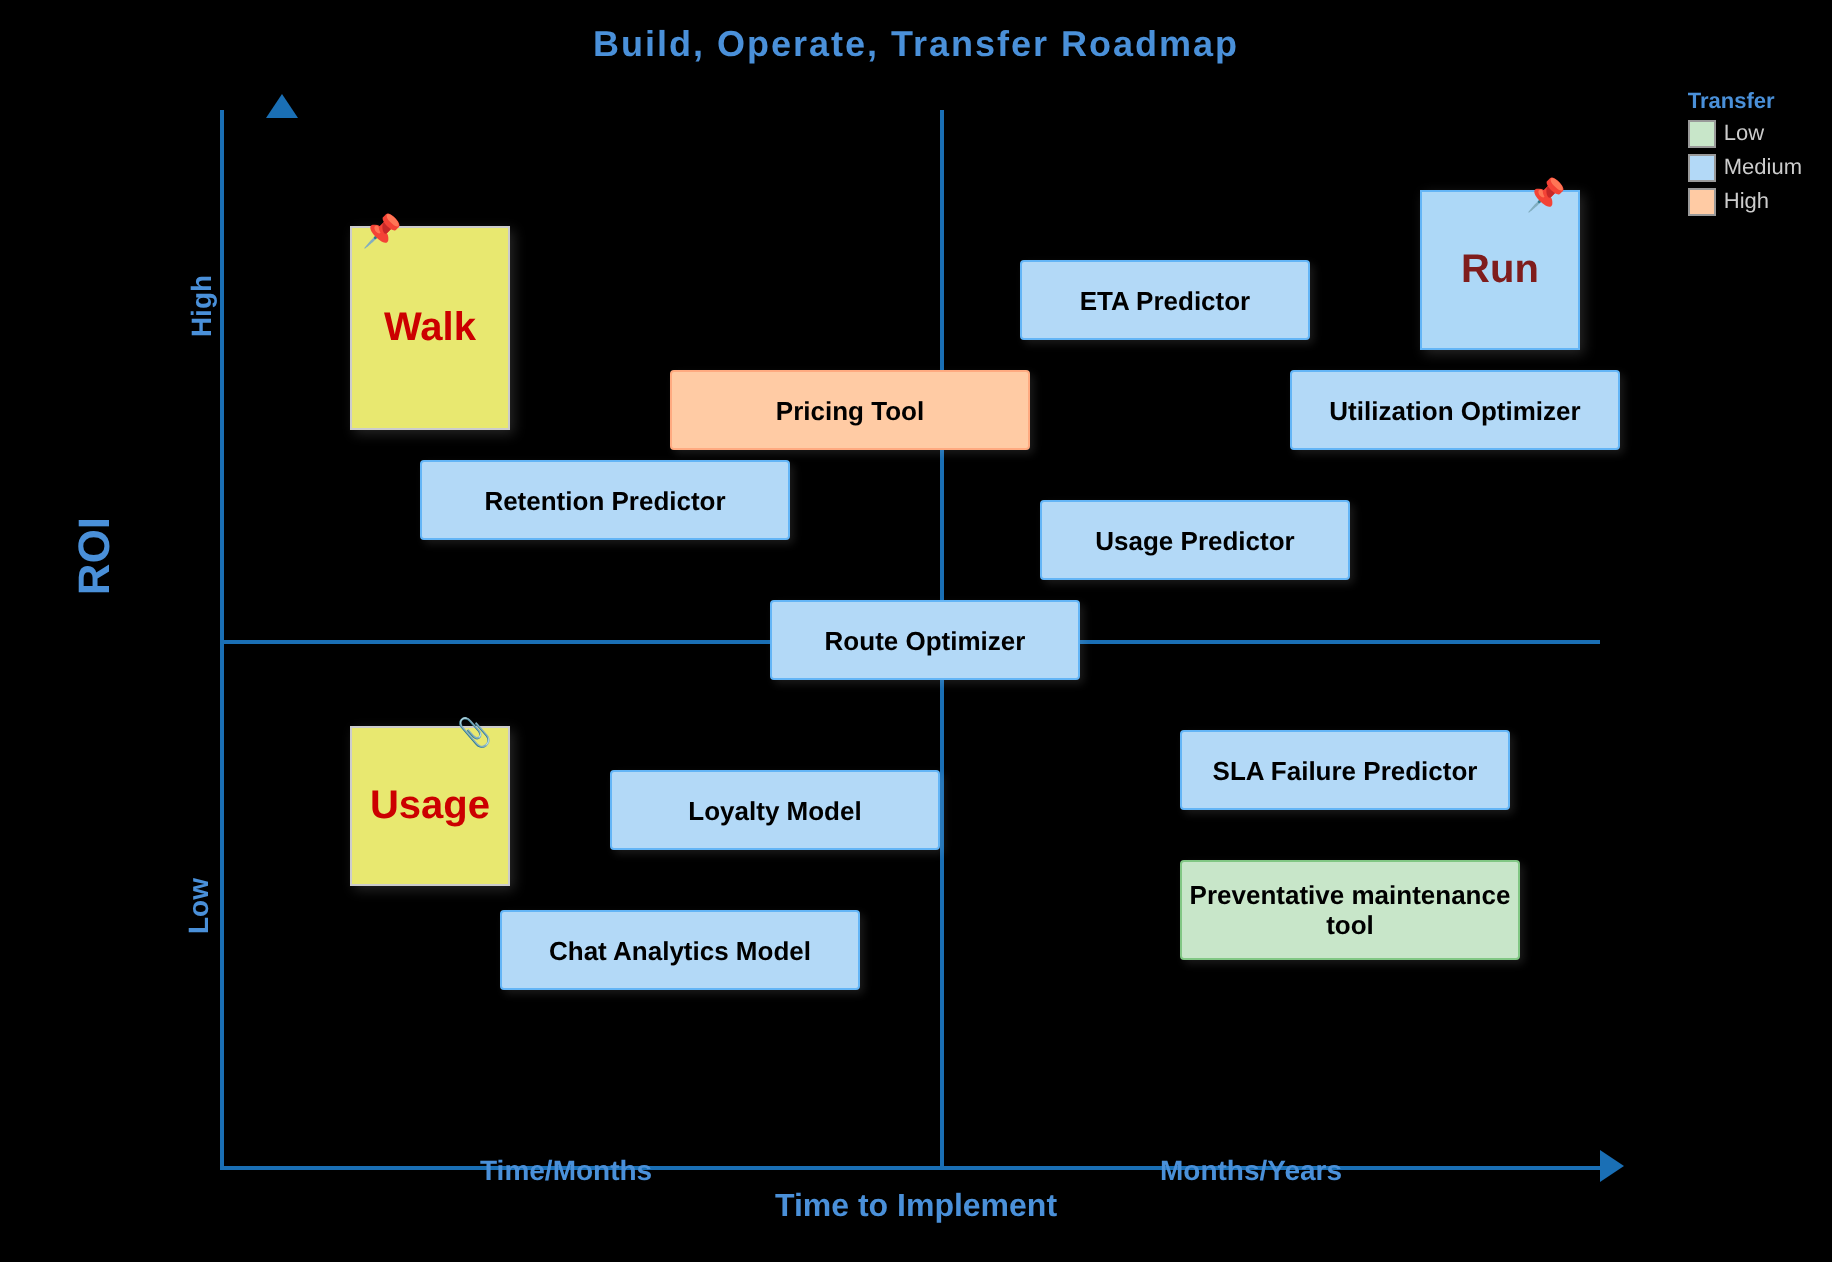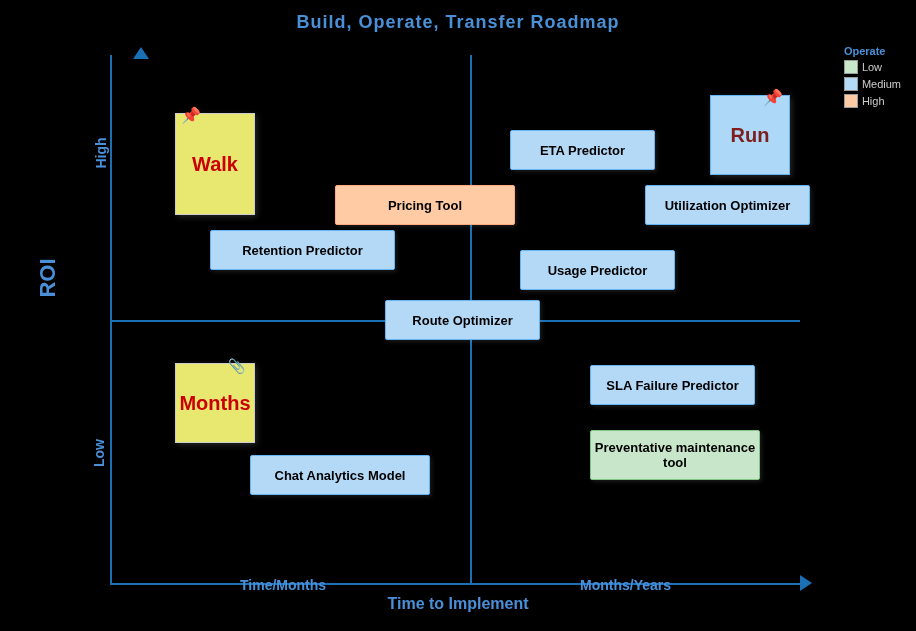--- a/index.html
+++ b/index.html
@@ -273,21 +273,21 @@
 </head>
 <body>
 
 <div class="chart-container">
 
   <div class="axis-title-top">Build, Operate, Transfer Roadmap</div>
 
   <div class="roi-label">ROI</div>
 
   <div class="legend">
-    <div class="legend-title">Operate</div>
+    <div class="legend-title">Transfer</div>
     <div class="legend-item">
       <div class="legend-box" style="background:#c8e6c9;"></div>
       <span class="legend-text">Low</span>
     </div>
     <div class="legend-item">
       <div class="legend-box" style="background:#b3d9f7;"></div>
       <span class="legend-text">Medium</span>
     </div>
     <div class="legend-item">
       <div class="legend-box" style="background:#ffcba4;"></div>
@@ -311,34 +311,35 @@
 
     <div style="position:absolute; left:5px; top:90px; color:#4a90d9; font-size:14px; font-weight:bold; transform:rotate(-90deg);">High</div>
 
     <div style="position:absolute; left:5px; top:390px; color:#4a90d9; font-size:14px; font-weight:bold; transform:rotate(-90deg);">Low</div>
 
     <div class="walk-note">
       <span>Walk</span>
     </div>
 
     <div class="crawl-note">
-      <span>Months</span>
+      <span>Usage</span>
     </div>
 
     <div class="run-note" style="position:absolute; right:10px; top:40px;">
       <span>Run</span>
     </div>
 
   <div class="sticky sticky-blue" style="left: 430px; top: 75px; width: 145px; height: 40px;">ETA Predictor</div>
       <div class="sticky sticky-salmon" style="left: 255px; top: 130px; width: 180px; height: 40px;">Pricing Tool</div>
       <div class="sticky sticky-blue" style="left: 565px; top: 130px; width: 165px; height: 40px;">Utilization Optimizer</div>
       <div class="sticky sticky-blue" style="left: 130px; top: 175px; width: 185px; height: 40px;">Retention Predictor</div>
       <div class="sticky sticky-blue" style="left: 440px; top: 195px; width: 155px; height: 40px;">Usage Predictor</div>
       <div class="sticky sticky-blue" style="left: 305px; top: 245px; width: 155px; height: 40px;">Route Optimizer</div>
       <div class="sticky sticky-blue" style="left: 510px; top: 310px; width: 165px; height: 40px;">SLA Failure Predictor</div>
+      <div class="sticky sticky-blue" style="left: 225px; top: 330px; width: 165px; height: 40px;">Loyalty Model</div>
       <div class="sticky sticky-green" style="left: 510px; top: 375px; width: 170px; height: 50px;">Preventative maintenance tool</div>
       <div class="sticky sticky-blue" style="left: 170px; top: 400px; width: 180px; height: 40px;">Chat Analytics Model</div>
     </div>
 
   <div class="axis-title-bottom">Time to Implement</div>
 
   <div class="x-label-left">Time/Months</div>
   <div class="x-label-right">Months/Years</div>
 
 </div>

